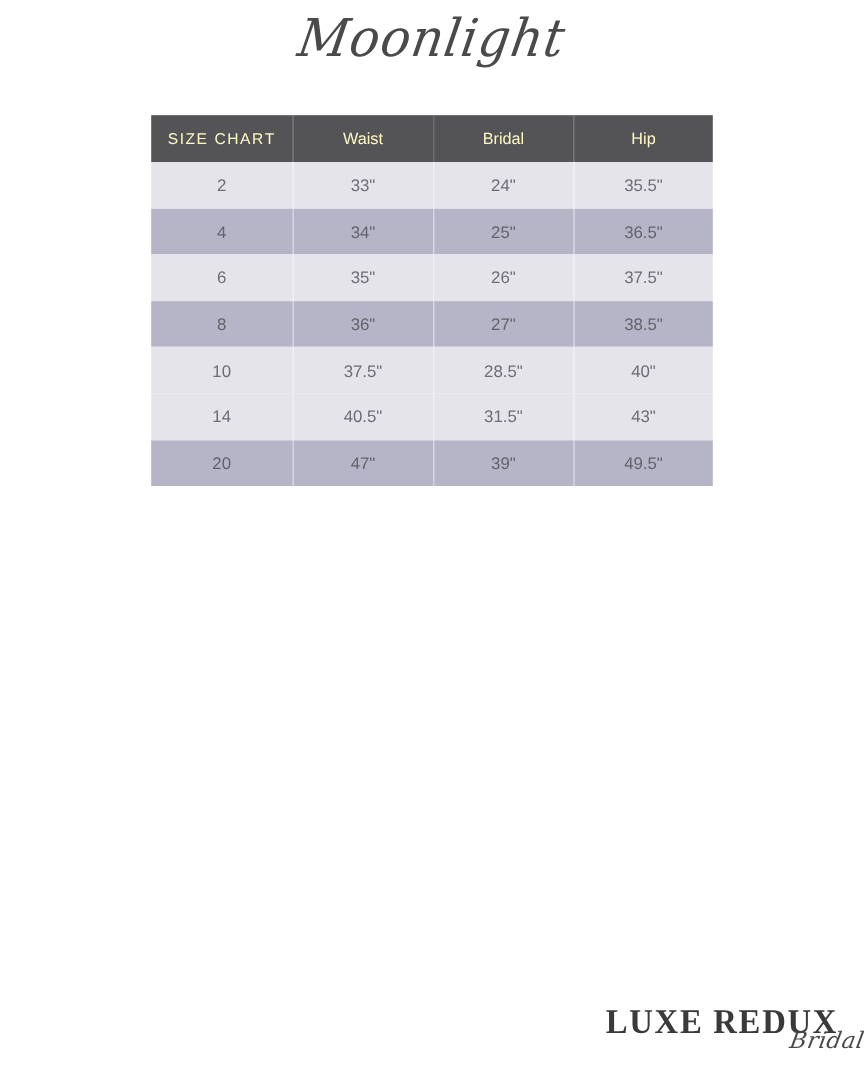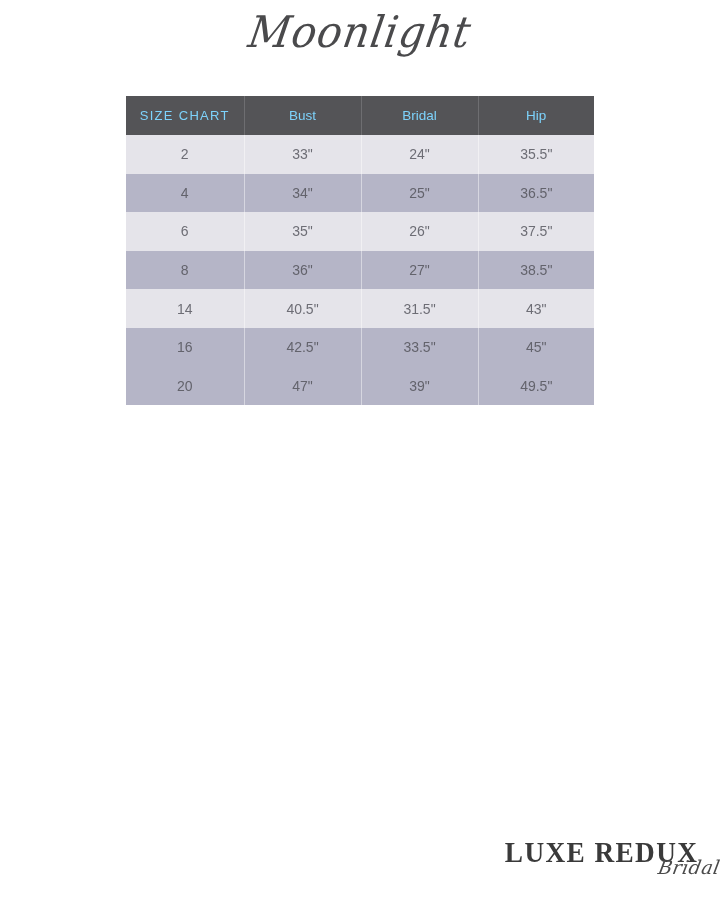--- a/index.html
+++ b/index.html
@@ -54,21 +54,21 @@
     width: 468px;
     table-layout: fixed;
   }
   table.size-chart col.c-size { width: 118px; }
   table.size-chart col.c-bust { width: 117px; }
   table.size-chart col.c-waist { width: 117px; }
   table.size-chart col.c-hip  { width: 116px; }
 
   thead th {
     background: #545457;
-    color: #7dd3fc;
+    color: #fef9c3;
     font-size: 13.5px;
     font-weight: 400;
     height: 39px;
     padding: 0;
     text-align: center;
     vertical-align: middle;
     border-right: 1px solid #6e6e71;
   }
   thead th:last-child { border-right: none; }
   thead th.head-size {
@@ -135,21 +135,21 @@
     <table class="size-chart">
       <colgroup>
         <col class="c-size">
         <col class="c-bust">
         <col class="c-waist">
         <col class="c-hip">
       </colgroup>
       <thead>
         <tr>
           <th class="head-size">SIZE CHART</th>
-          <th>Bust</th>
+          <th>Waist</th>
           <th>Bridal</th>
           <th>Hip</th>
         </tr>
       </thead>
       <tbody>
         <tr class="row-light">
           <td>2</td>
           <td>33"</td>
           <td>24"</td>
           <td>35.5"</td>
@@ -166,30 +166,30 @@
           <td>26"</td>
           <td>37.5"</td>
         </tr>
         <tr class="row-dark">
           <td>8</td>
           <td>36"</td>
           <td>27"</td>
           <td>38.5"</td>
         </tr>
         <tr class="row-light">
+          <td>10</td>
+          <td>37.5"</td>
+          <td>28.5"</td>
+          <td>40"</td>
+        </tr>
+        <tr class="row-light">
           <td>14</td>
           <td>40.5"</td>
           <td>31.5"</td>
           <td>43"</td>
-        </tr>
-        <tr class="row-dark">
-          <td>16</td>
-          <td>42.5"</td>
-          <td>33.5"</td>
-          <td>45"</td>
         </tr>
         <tr class="row-dark">
           <td>20</td>
           <td>47"</td>
           <td>39"</td>
           <td>49.5"</td>
         </tr>
       </tbody>
     </table>
   </div>

